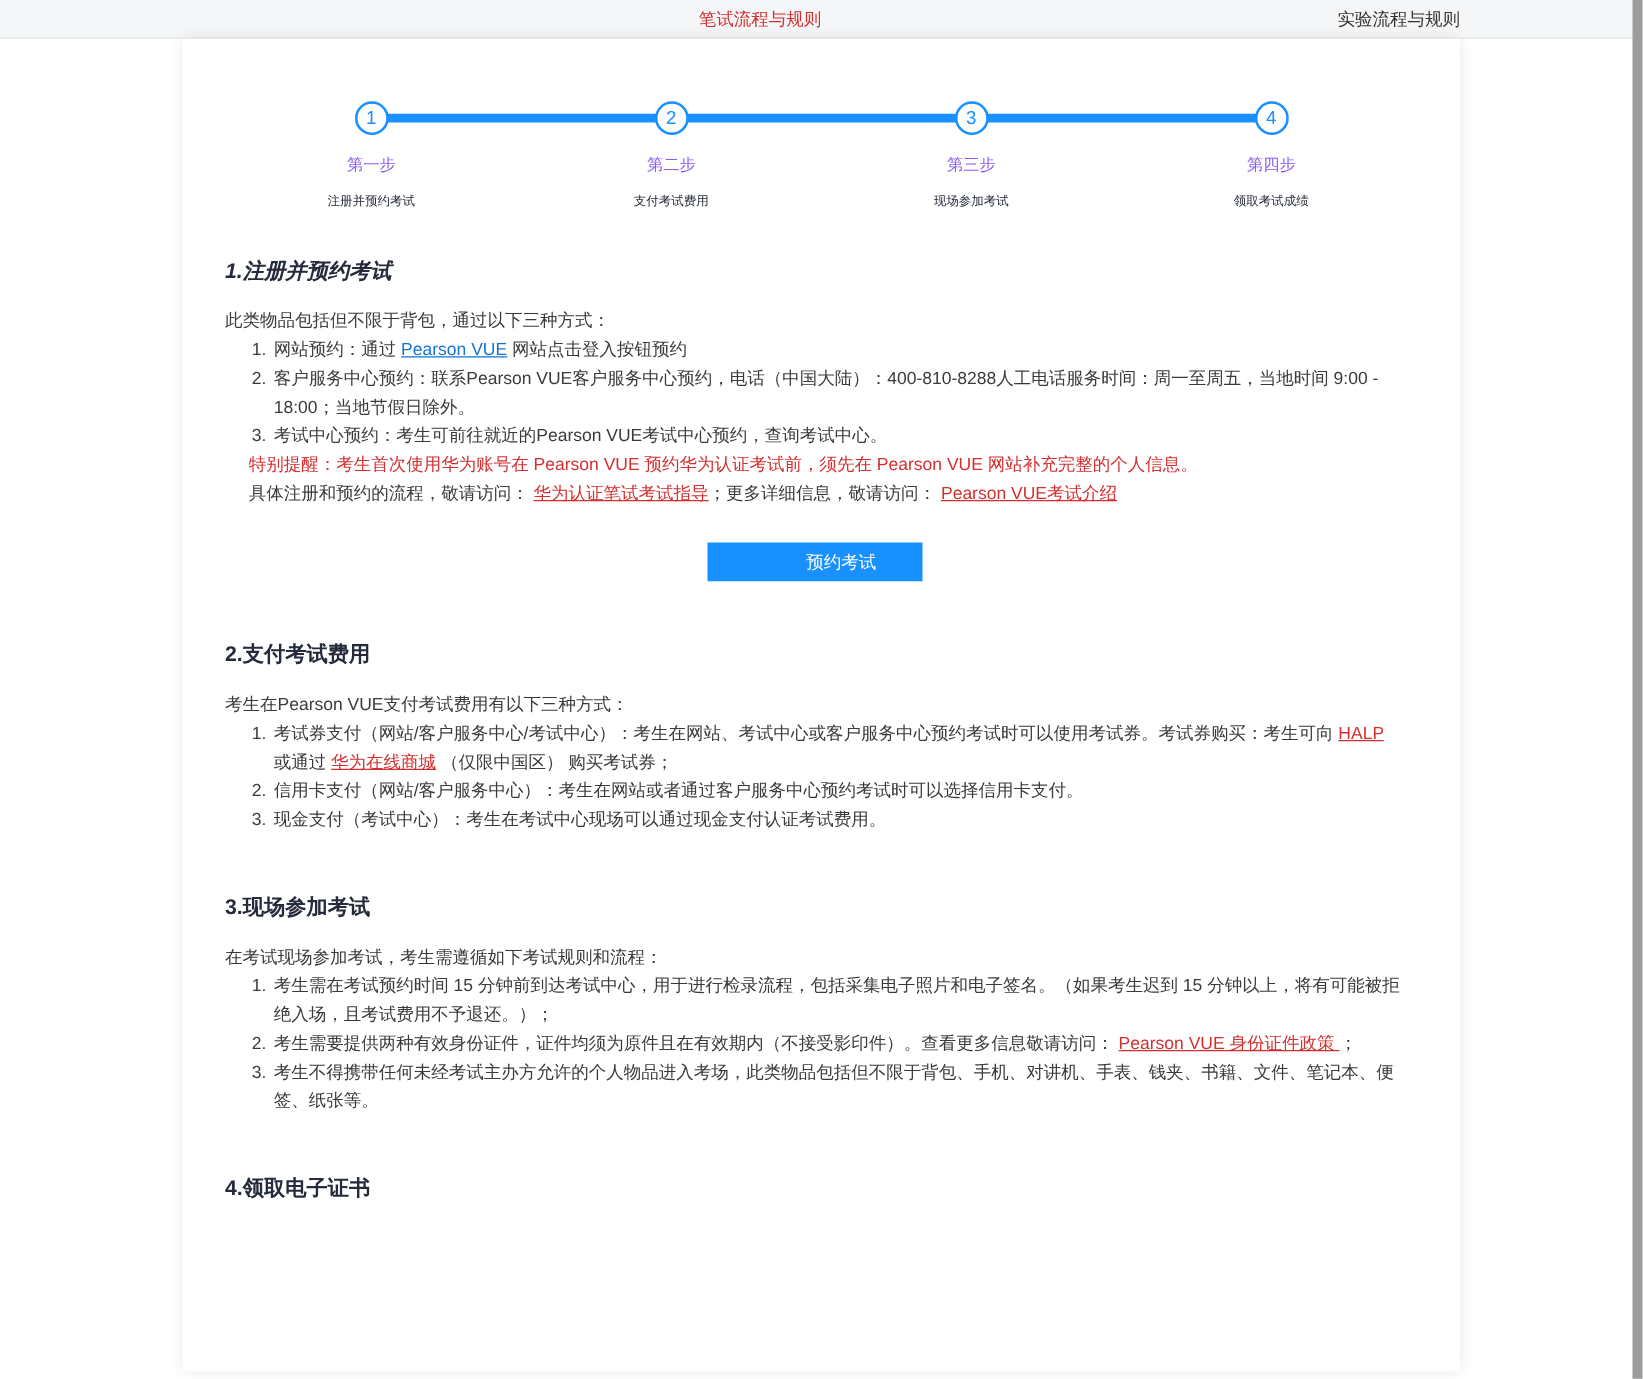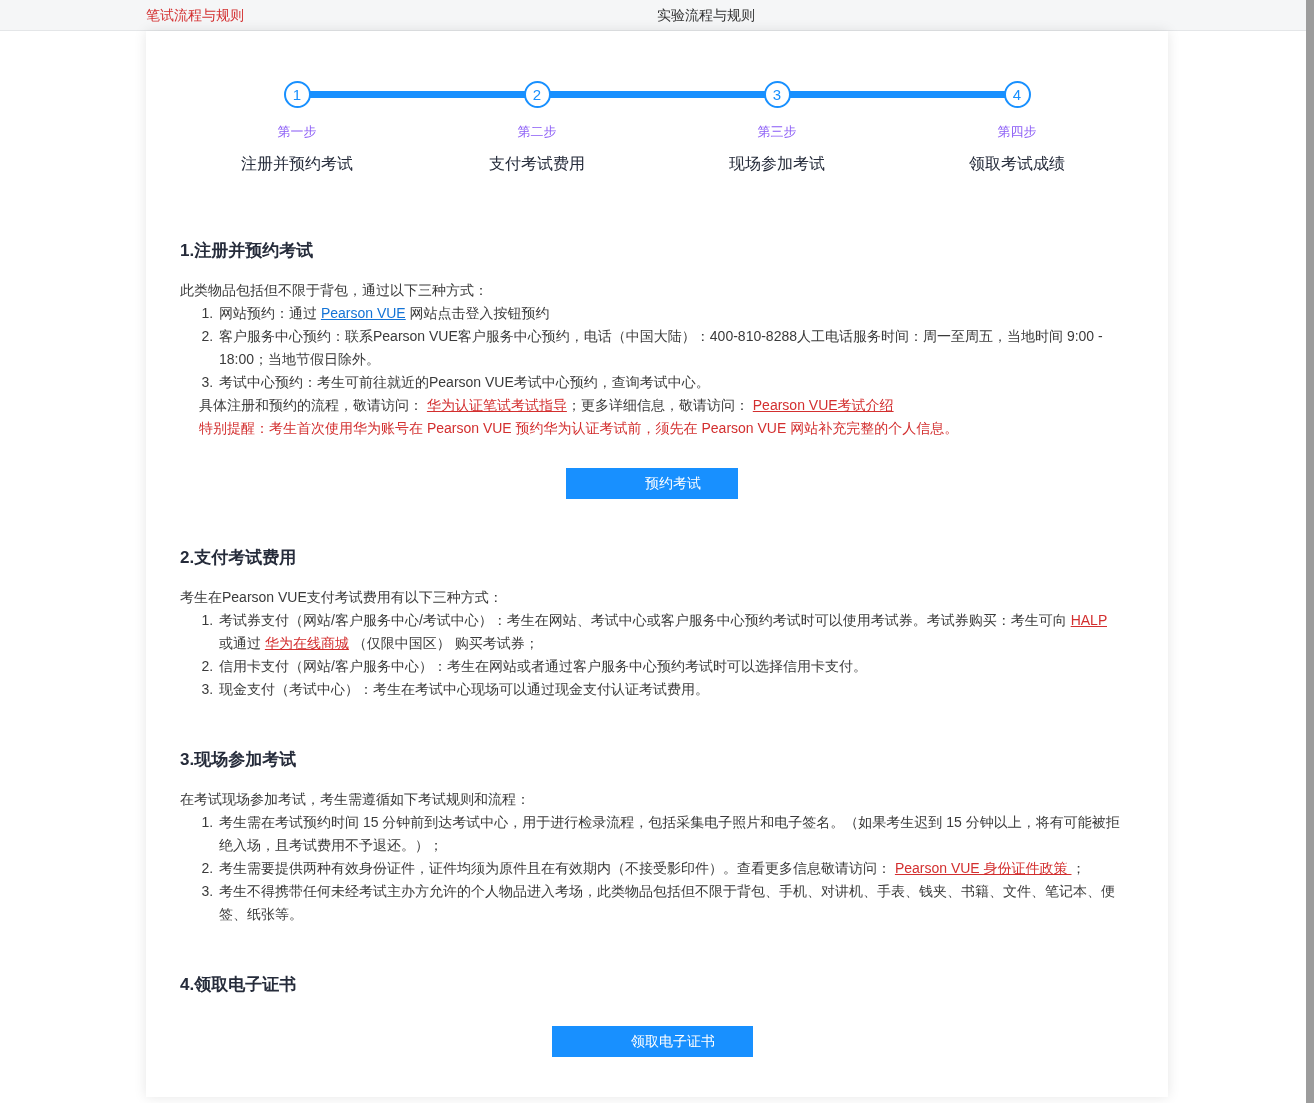--- a/index.html
+++ b/index.html
@@ -11,43 +11,43 @@
   html,body{margin:0;padding:0;}
   body{
     width:1314px;height:1103px;overflow:hidden;position:relative;
     background:#ffffff;color:#333;
     font-family:"Liberation Sans","DejaVu Sans",sans-serif;
     font-size:14px;
   }
   
   .topbar{height:31px;background:#f5f6f7;border-bottom:1px solid #e4e6e8;}
   .topbar-inner{width:1022px;margin:0 auto;display:flex;height:100%;}
-  .tab{flex:1;text-align:left;line-height:30px;font-size:14px;color:#333;cursor:pointer;}
+  .tab{flex:1;text-align:right;line-height:30px;font-size:14px;color:#333;cursor:pointer;}
   .tab.active{color:var(--brand-red,#d32f2f);}
   
   .card{
     width:1022px;height:1066px;margin:0 auto 6px;background:#fff;
     box-shadow:0 0 12px rgba(0,0,0,0.10);
   }
   
   .stepper{position:relative;margin:0 31px;padding-top:50px;}
   .step-line{position:absolute;top:60px;left:12.5%;right:12.5%;height:7px;border-radius:4px;background:var(--accent-blue,#1890ff);}
   .steps{display:flex;position:relative;}
   .step{flex:1;display:flex;flex-direction:column;align-items:center;}
   .step-circle{
     width:27px;height:27px;border-radius:50%;background:#fff;z-index:1;
     border:2px solid var(--accent-blue,#1890ff);color:var(--accent-blue,#1890ff);
     font-size:15px;display:flex;align-items:center;justify-content:center;
   }
   .step-label{margin-top:15px;color:#8b5cf6;font-size:13px;}
-  .step-title{margin-top:13px;color:#252b3a;font-size:16px;}
+  .step-title{margin-top:13px;color:#252b3a;font-size:10px;}
   
   .content{padding:0 44px 0 34px;line-height:23px;color:#3a3a3a;}
   .section-heading{font-size:17px;font-weight:bold;color:#252b3a;margin:47px 0 0;}
-  .section:first-child .section-heading{margin-top:64px;}
+  .section:first-child .section-heading{margin-top:37px;font-style:italic;}
   .intro{margin:17px 0 0;}
   ol{margin:0;padding-left:37px;}
   li{padding-left:2px;}
   .note{margin-left:19px;}
   .note-red{color:var(--brand-red,#d32f2f);}
   a.blue-link{color:var(--link-blue,#1373d6);text-decoration:underline;cursor:pointer;}
   a.red-link{color:var(--brand-red,#d32f2f);text-decoration:underline;cursor:pointer;}
   .btn{
     display:block;margin:28px auto 0;height:31px;border:none;border-radius:0;
     background:var(--accent-blue,#1890ff);color:#fff;font-size:14px;
@@ -99,24 +99,24 @@
   <div class="content">
 
     <div class="section">
       <h3 class="section-heading">1.注册并预约考试</h3>
       <p class="intro">此类物品包括但不限于背包，通过以下三种方式：</p>
       <ol>
         <li><span>网站预约：通过 </span><a class="blue-link">Pearson VUE</a><span> 网站点击登入按钮预约</span></li>
         <li>客户服务中心预约：联系Pearson VUE客户服务中心预约，电话（中国大陆）：400-810-8288人工电话服务时间：周一至周五，当地时间 9:00 - 18:00；当地节假日除外。</li>
         <li>考试中心预约：考生可前往就近的Pearson VUE考试中心预约，查询考试中心。</li>
       </ol>
+      <div class="note note-red">特别提醒：考生首次使用华为账号在 Pearson VUE 预约华为认证考试前，须先在 Pearson VUE 网站补充完整的个人信息。</div>
       <div class="note">
         <span>具体注册和预约的流程，敬请访问： </span><a class="red-link">华为认证笔试考试指导</a><span>；更多详细信息，敬请访问： </span><a class="red-link">Pearson VUE考试介绍</a>
       </div>
-      <div class="note note-red">特别提醒：考生首次使用华为账号在 Pearson VUE 预约华为认证考试前，须先在 Pearson VUE 网站补充完整的个人信息。</div>
       <button class="btn btn-book">预约考试</button>
     </div>
 
     <div class="section">
       <h3 class="section-heading">2.支付考试费用</h3>
       <p class="intro">考生在Pearson VUE支付考试费用有以下三种方式：</p>
       <ol>
         <li><span>考试券支付（网站/客户服务中心/考试中心）：考生在网站、考试中心或客户服务中心预约考试时可以使用考试券。考试券购买：考生可向 </span><a class="red-link">HALP</a><span> 或通过 </span><a class="red-link">华为在线商城</a><span> （仅限中国区） 购买考试券；</span></li>
         <li>信用卡支付（网站/客户服务中心）：考生在网站或者通过客户服务中心预约考试时可以选择信用卡支付。</li>
         <li>现金支付（考试中心）：考生在考试中心现场可以通过现金支付认证考试费用。</li>
@@ -128,19 +128,18 @@
       <p class="intro">在考试现场参加考试，考生需遵循如下考试规则和流程：</p>
       <ol>
         <li>考生需在考试预约时间 15 分钟前到达考试中心，用于进行检录流程，包括采集电子照片和电子签名。（如果考生迟到 15 分钟以上，将有可能被拒绝入场，且考试费用不予退还。）；</li>
         <li><span>考生需要提供两种有效身份证件，证件均须为原件且在有效期内（不接受影印件）。查看更多信息敬请访问： </span><a class="red-link">Pearson VUE 身份证件政策 </a><span>；</span></li>
         <li>考生不得携带任何未经考试主办方允许的个人物品进入考场，此类物品包括但不限于背包、手机、对讲机、手表、钱夹、书籍、文件、笔记本、便签、纸张等。</li>
       </ol>
     </div>
 
     <div class="section">
       <h3 class="section-heading">4.领取电子证书</h3>
-      <button class="btn btn-cert">领取电子证书</button>
     </div>
 
   </div>
 </div>
 
 <div class="scrollbar"></div>
 
 </body></html>

